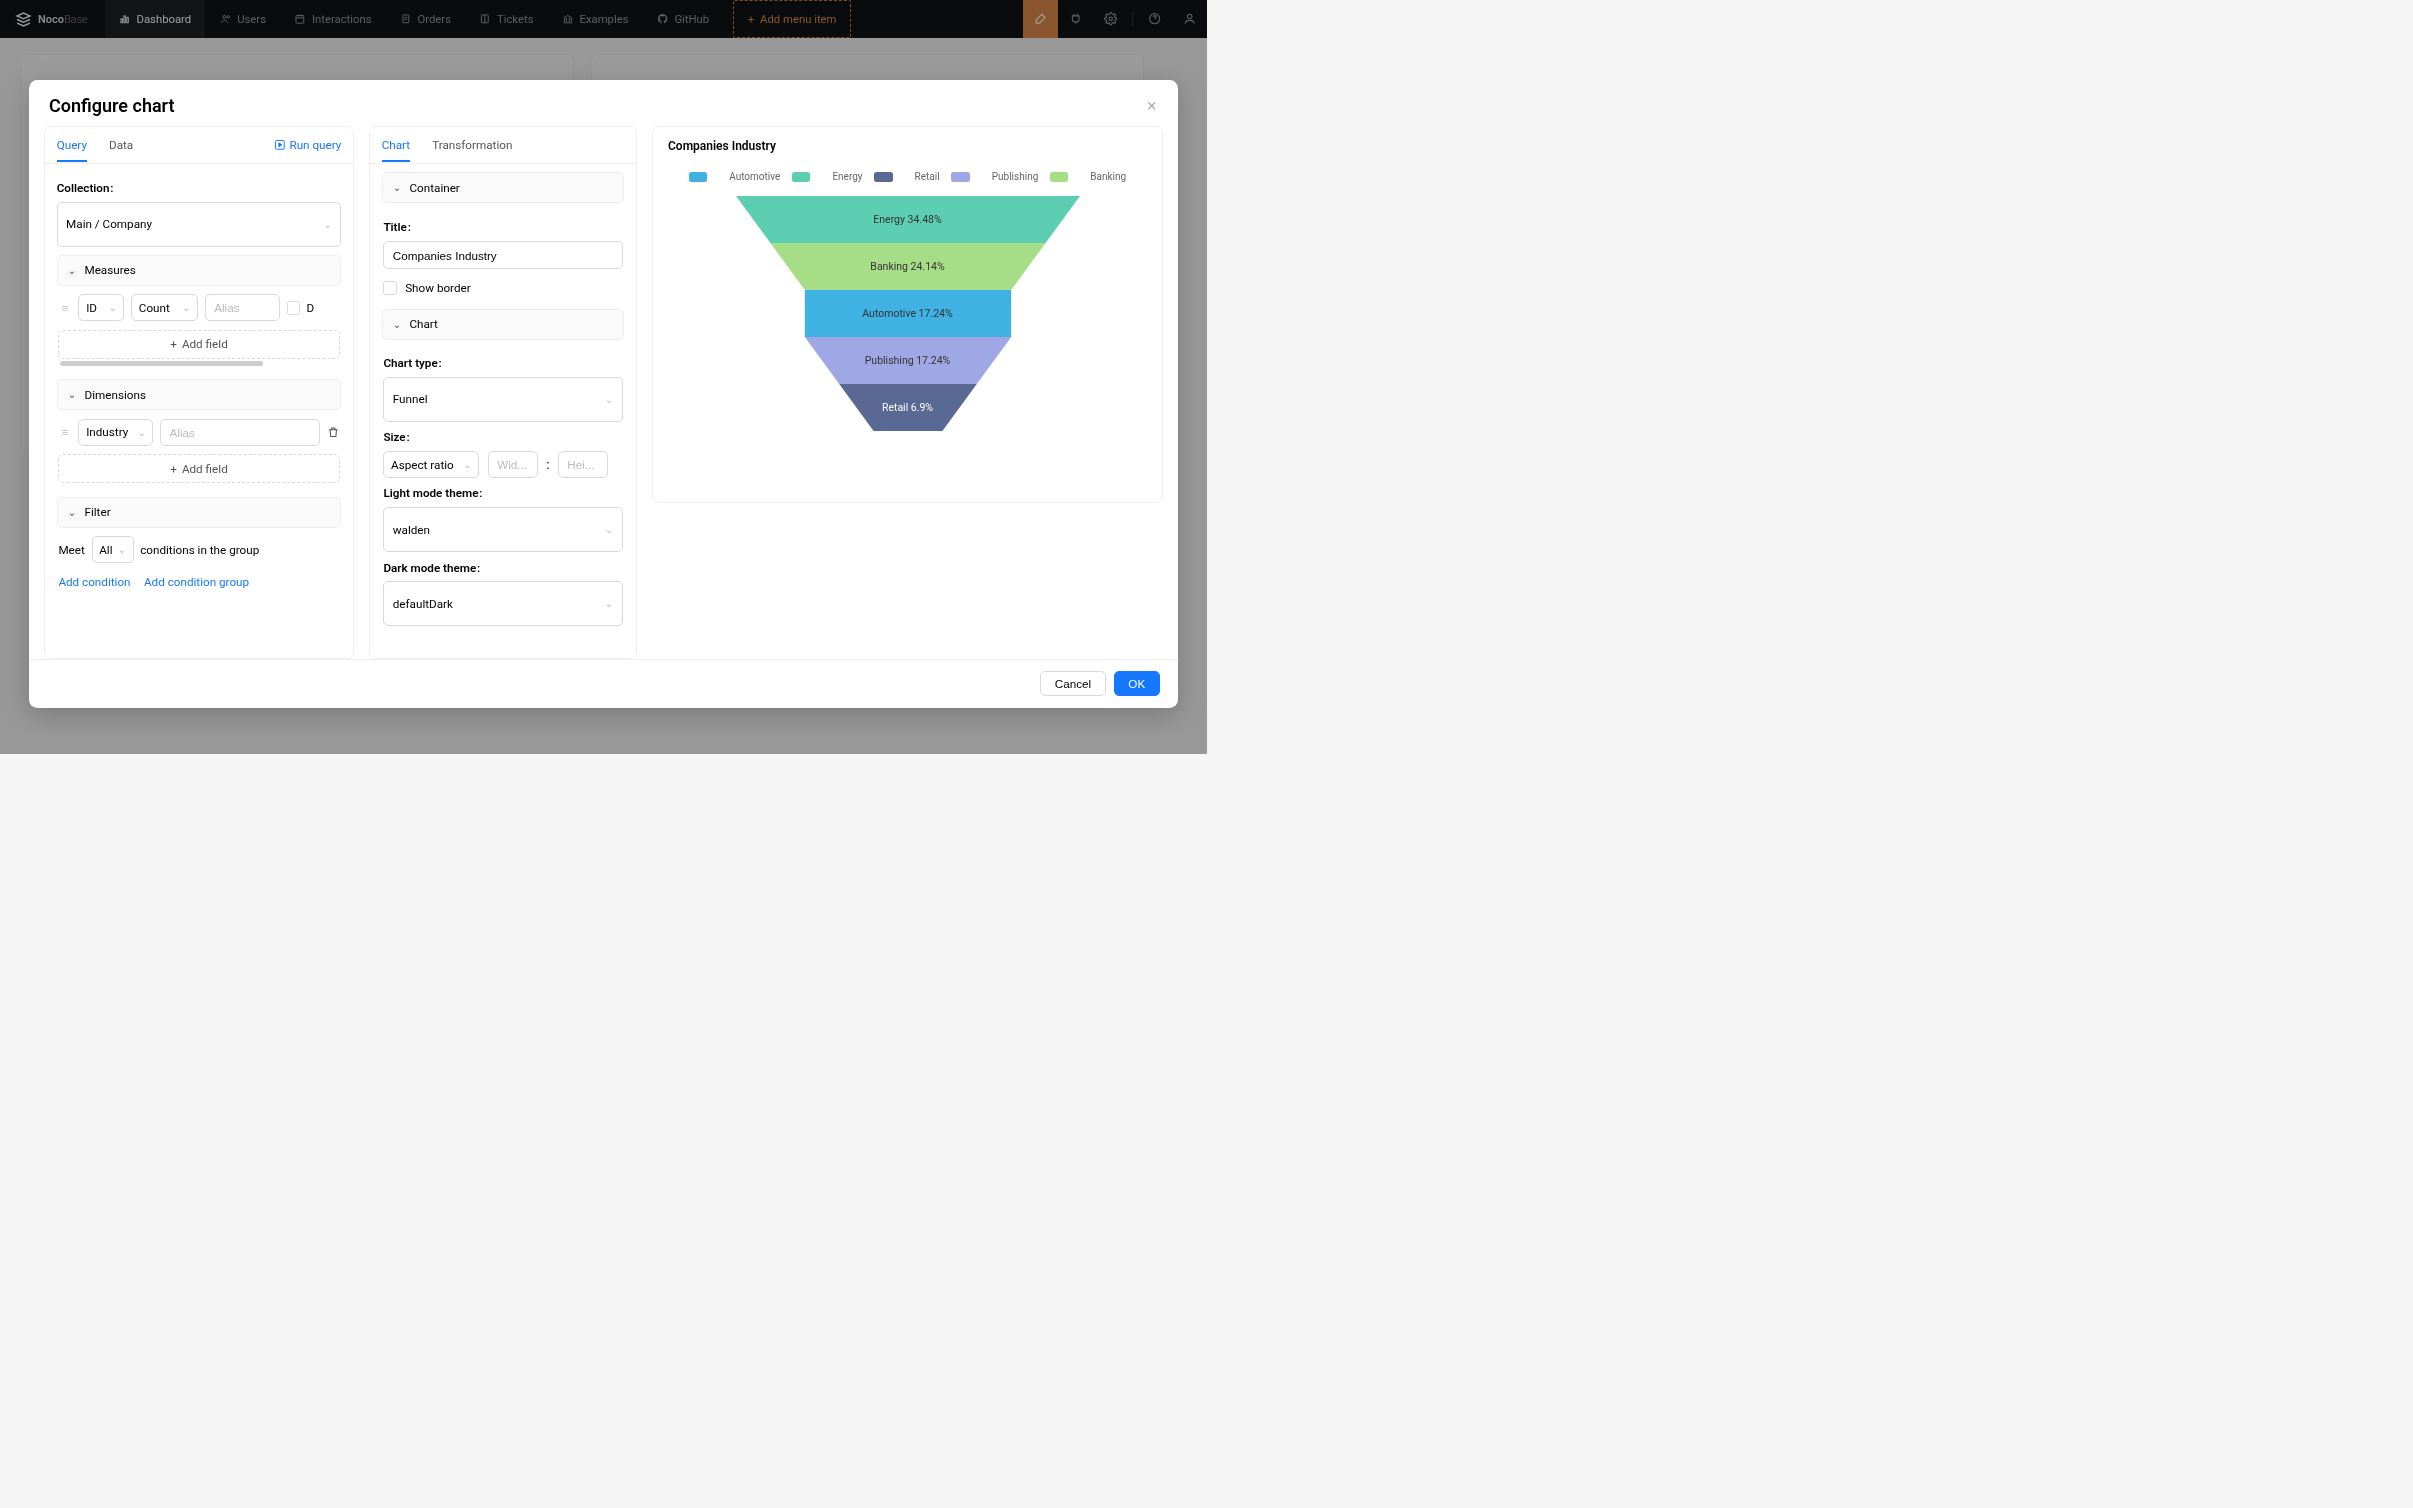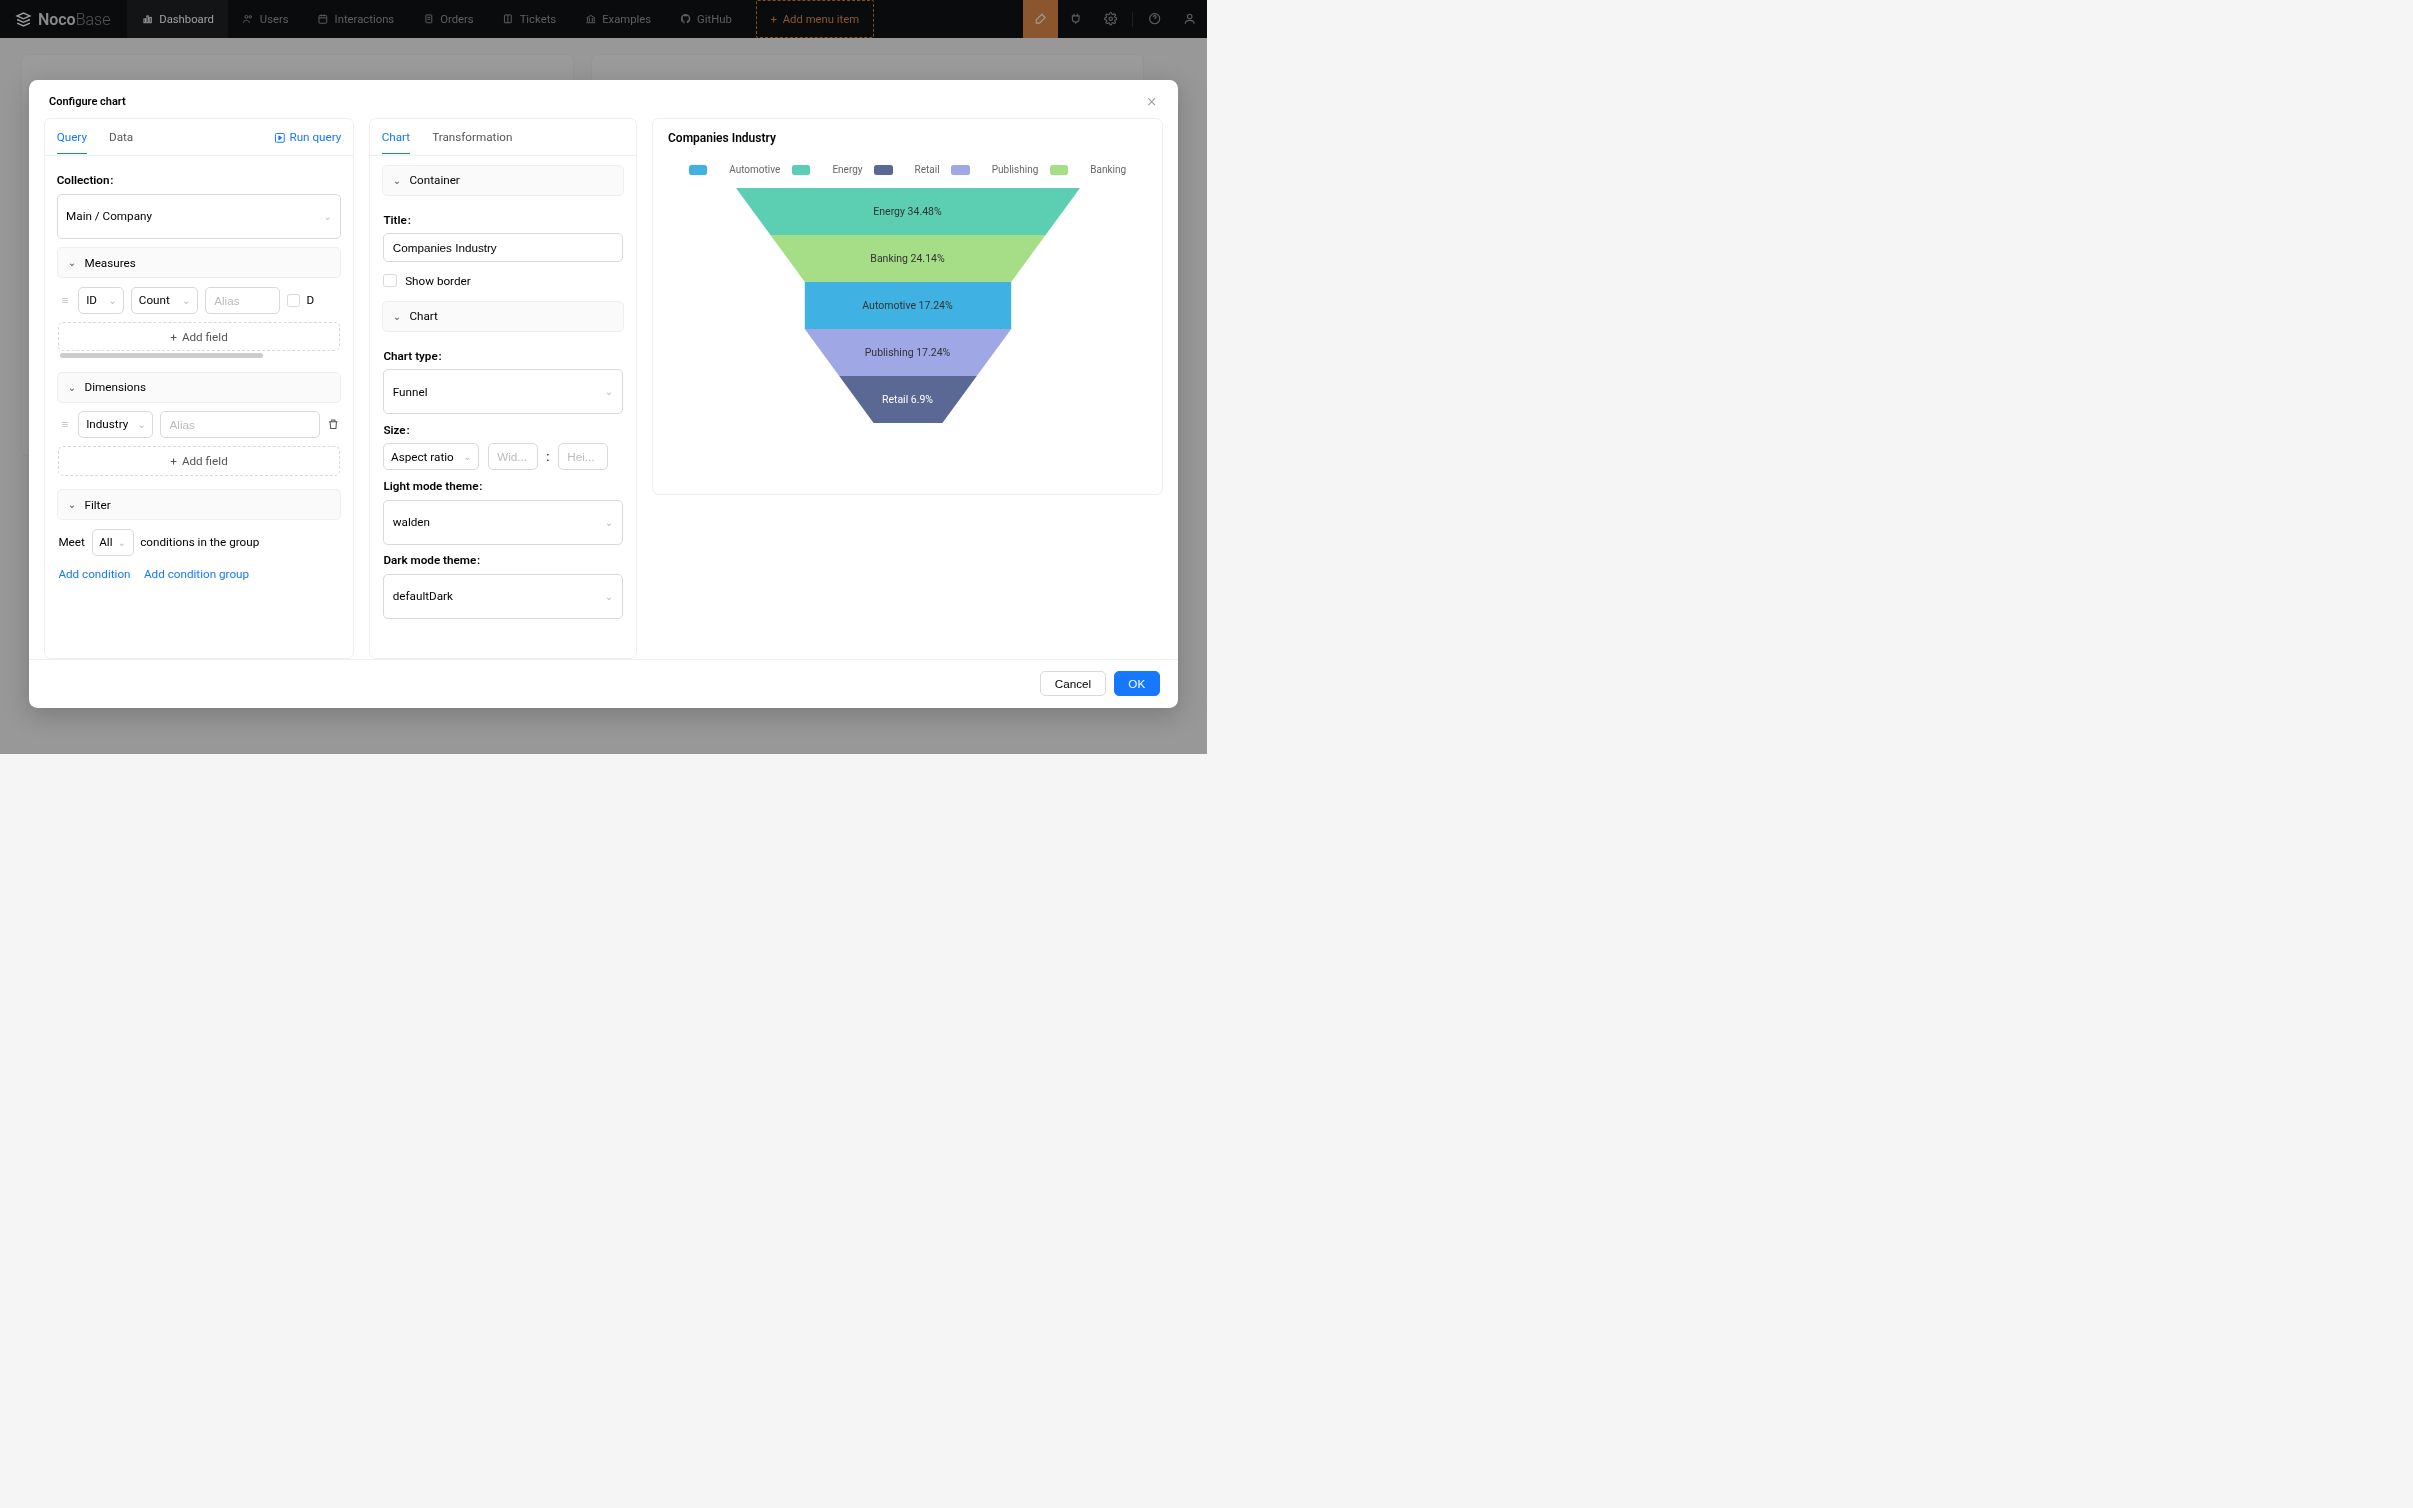--- a/index.html
+++ b/index.html
@@ -1,37 +1,37 @@
 <!DOCTYPE html>
 <html style="font-size:13.4px"><head>
 <meta charset="utf-8">
 <style>
 * { box-sizing: border-box; margin: 0; padding: 0; }
 body { font-family: -apple-system, BlinkMacSystemFont, "Segoe UI", Roboto, sans-serif; background: #f5f5f5; width: 1207px; height: 754px; overflow: hidden; position: relative; }
 
 
 .topbar { background: #0f1314; height: 38px; display: flex; align-items: center; padding: 0 0; color: #ddd; font-size: 11.3px; }
-.logo { display: flex; align-items: center; gap: 5.9px; padding: 0 17px 0 15px; font-size: 16px; font-weight: 600; }
+.logo { display: flex; align-items: center; gap: 5.9px; padding: 0 17px 0 15px; font-size: 11px; font-weight: 600; }
 .logo-icon { width: 17px; height: 17px; display:inline-flex; align-items:center; justify-content:center; }
 .logo .thin { font-weight: 300; color: #888; }
 .nav-items { display: flex; align-items: stretch; height: 100%; }
 .nav-item { display: flex; align-items: center; gap: 5.9px; padding: 0 14.2px; color: #999; cursor:pointer; height:100%; }
 .nav-item.active { background: #1d2123; color: #fff; }
 .nav-item svg { width: 11.7px; height: 11.7px; }
 .add-menu { border: 0.8px dashed #d97d3c; color: #e08a4b; padding: 5.9px 13.4px; margin-left: 10px; border-radius:1.7px; display:flex; align-items:center; gap:5.9px; cursor:pointer; font-size:11.3px; }
 .nav-right { margin-left: auto; display:flex; align-items:center; gap:0; height:100%; }
 .nav-right .icon-btn { width: 35px; height:100%; display:flex; align-items:center; justify-content:center; color:#999; cursor:pointer; }
 .nav-right .icon-btn.highlight { background: #e08a4b; }
 .nav-right .divider { width:0.8px; height:15px; background:#333; margin:0 4.2px; }
 
 
 .overlay { position: absolute; inset: 0; background: rgba(0,0,0,0.38); }
 .modal { position: absolute; top: 80px; left: 29px; right: 29px; bottom: 46px; background: #fff; border-radius: 8.4px; display:flex; flex-direction:column; overflow:hidden; box-shadow: 0 6.7px 27px rgba(0,0,0,0.2); }
 .modal-header { padding: 15px 20px 8.4px 20px; display:flex; align-items:center; justify-content:space-between; }
-.modal-header h2 { font-size: 11px; font-weight: 600; }
+.modal-header h2 { font-size: 18px; font-weight: 600; }
 .close-x { color: #999; cursor:pointer; font-size:15px; }
 .modal-body { flex:1; display:flex; gap: 15px; padding: 1.7px 15px 0 15px; overflow:hidden; }
 .panel { display:flex; flex-direction:column; min-width:0; }
 .left-panel { width: 310px; border-radius: 24px; }
 .mid-panel { width: 268px; }
 .right-panel { flex:1; }
 
 .panel-inner { border:0.8px solid #eee; border-radius:6.7px; padding: 0; overflow:hidden; display:flex; flex-direction:column; height:100%; }
 
 

